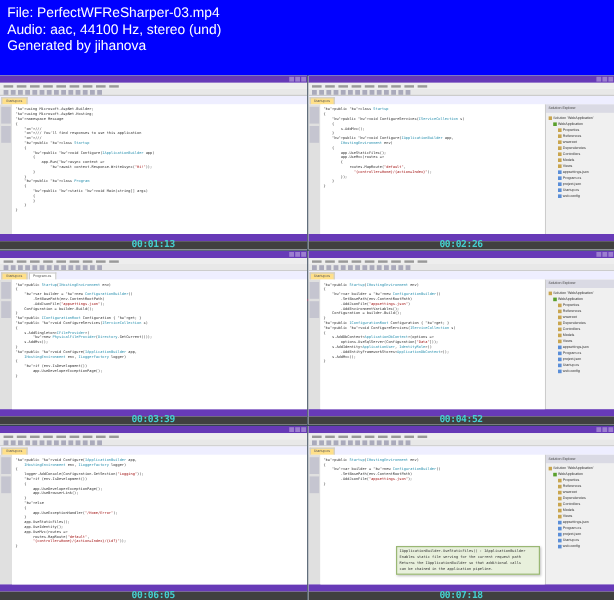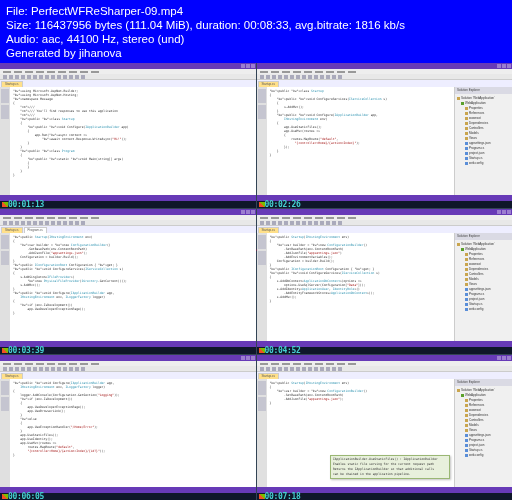--- a/index.html
+++ b/index.html
@@ -23,35 +23,34 @@
   .panel-r { width: 58px; background: #f0f0f0; display: flex; flex-direction: column; border-left: 1px solid #ccc; }
   .panel-r .phead { background: #dadae4; height: 7px; font-size: 3px; padding: 1px 2px; color: #444; }
   .panel-r .tree { flex: 1; padding: 2px; font-size: 3px; line-height: 5px; color: #333; }
   .panel-r .tree div { white-space: nowrap; overflow: hidden; }
   .panel-r .tree .indent1 { padding-left: 4px; }
   .panel-r .tree .indent2 { padding-left: 8px; }
   .ico { display: inline-block; width: 3px; height: 3px; background: #5aa02c; margin-right: 1px; vertical-align: middle; }
   .ico.f { background: #c9a54e; }
   .ico.cs { background: #5a8ed8; }
   .statusbar { background: #673ab7; height: 6px; }
-  .taskbar { background: #0f172a; height: 7px; display: flex; align-items: center; justify-content: flex-start; padding: 0 2px; }
+  .taskbar { background: #404040; height: 7px; display: flex; align-items: center; justify-content: flex-end; padding: 0 2px; flex-direction: column; }
   .taskbar .start { width: 6px; height: 5px; background: linear-gradient(45deg,#f25022 50%,#7fba00 50%); }
   .taskbar .ts { color: #45d0d0; font-family: Consolas, monospace; font-size: 8px; font-weight: bold; letter-spacing: -0.3px; }
   .tabstrip { background: #eef; height: 7px; display: flex; gap: 1px; padding: 1px 1px 0; align-items: flex-end; }
   .tab { background: #fff; height: 6px; padding: 0 3px; font-size: 3px; color: #555; border: 1px solid #ccc; border-bottom: none; }
   .tab.act { background: #ffe08a; }
   .watermark { position: absolute; top: 50%; left: 50%; transform: translate(-50%,-55%); font-size: 22px; color: rgba(200,0,60,0.38); font-weight: 500; pointer-events: none; font-family: "Segoe UI", sans-serif; letter-spacing: 0.5px; white-space: nowrap; }
   .popup { position: absolute; background: #e8f0dc; border: 1px solid #9ab774; font-size: 3px; line-height: 5px; padding: 1px 2px; color: #333; box-shadow: 1px 1px 2px rgba(0,0,0,0.25); }
 </style>
 </head>
 <body>
 
 <div class="header">
-  <div>File: PerfectWFReSharper-09.mp4</div>
-  <div>Size: 116437956 bytes (111.04 MiB), duration: 00:08:33, avg.bitrate: 1816 kb/s</div>
+  <div>File: PerfectWFReSharper-03.mp4</div>
   <div>Audio: aac, 44100 Hz, stereo (und)</div>
   <div>Generated by jihanova</div>
 </div>
 
 <div class="watermark">www.cg-ku.com</div>
 
 <div class="grid">
   <div class="cell">
     <div class="titlebar">
       <div class="wbtn"></div>

